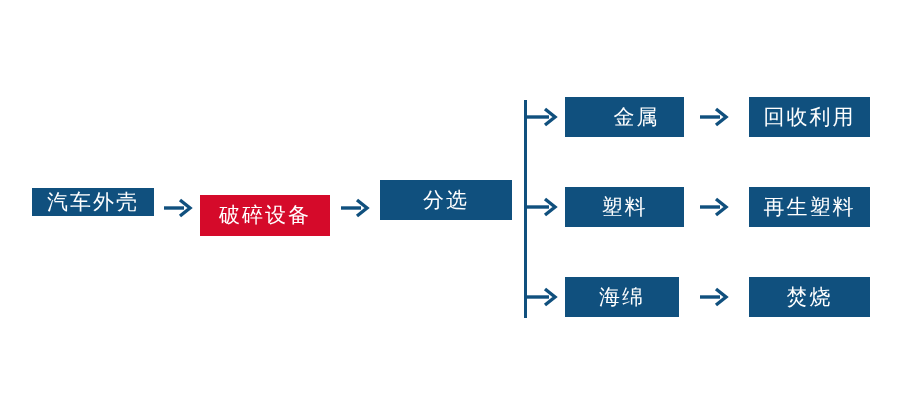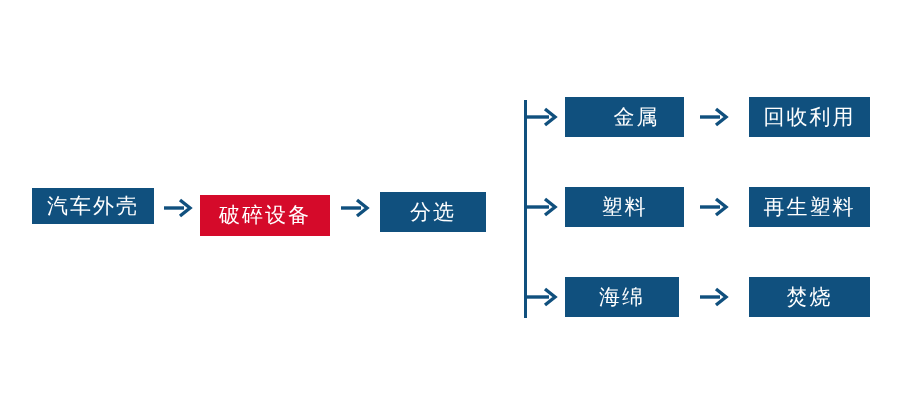--- a/index.html
+++ b/index.html
@@ -31,23 +31,23 @@
     font-size: 21px;
     letter-spacing: 2px;
     line-height: 1;
     white-space: nowrap;
     user-select: none;
   }
   .node.blue { background: #10507E; }
   .node.red  { background: #D50A2A; margin-top: 8px; }
 
   
-  .n-shell    { left: 32px;  top: 188px; width: 122px; height: 36px; }
+  .n-shell    { left: 32px;  top: 188px; width: 122px; height: 28px; }
   .n-crusher  { left: 200px; top: 187px; width: 130px; height: 41px; }
-  .n-sorting  { left: 380px; top: 192px; width: 106px; height: 40px; }
+  .n-sorting  { left: 380px; top: 180px; width: 132px; height: 40px; }
 
   
   .n-metal    { left: 565px; top: 97px;  width: 119px; height: 40px; padding-left: 24px; }
   .n-plastic  { left: 565px; top: 187px; width: 119px; height: 40px; }
   .n-sponge   { left: 565px; top: 277px; width: 114px; height: 40px; }
 
   
   .n-recycle  { left: 749px; top: 97px;  width: 121px; height: 40px; }
   .n-repla    { left: 749px; top: 187px; width: 121px; height: 40px; }
   .n-burn     { left: 749px; top: 277px; width: 121px; height: 40px; }

